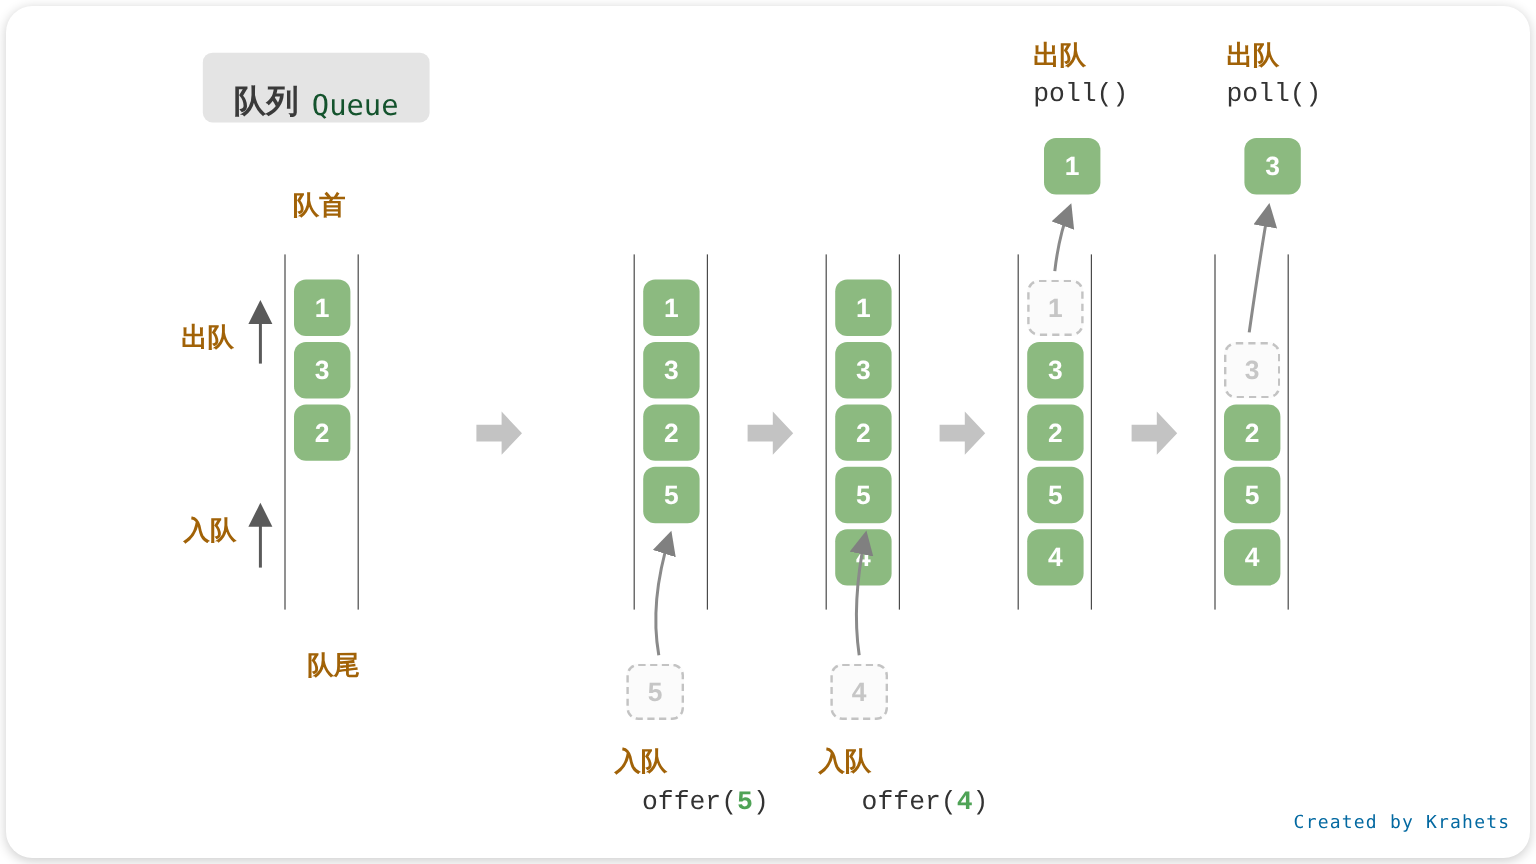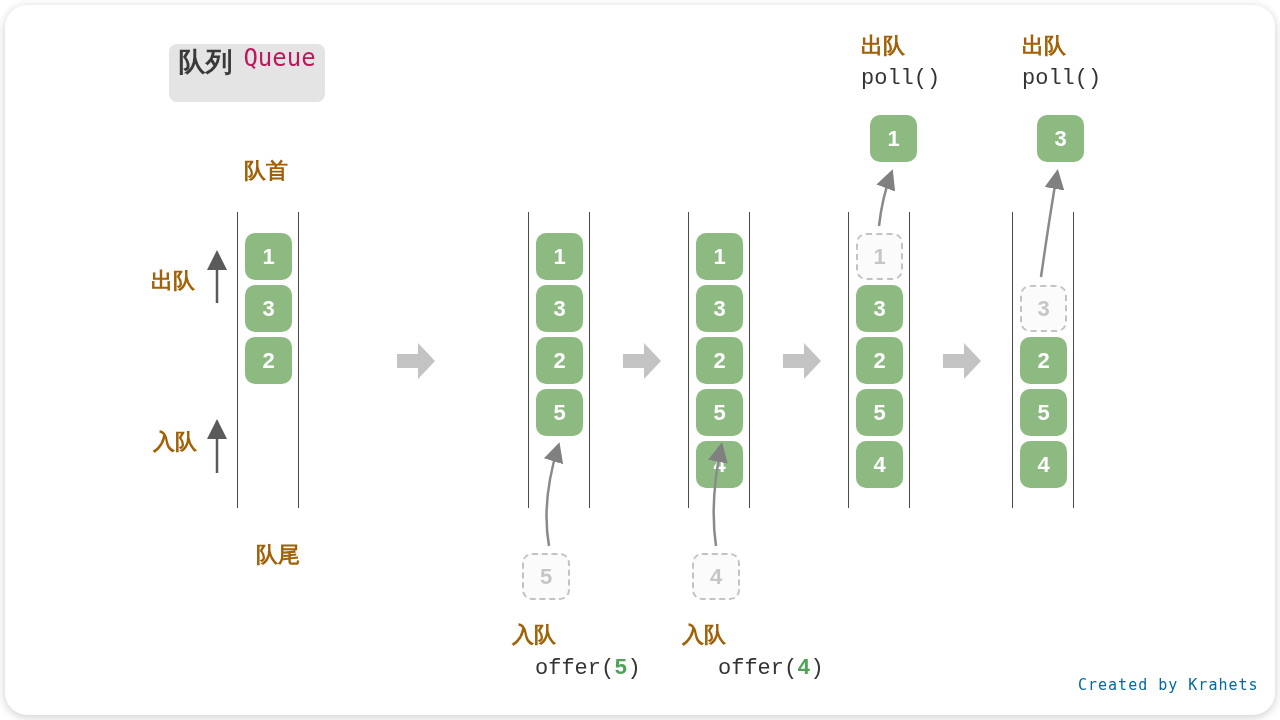--- a/index.html
+++ b/index.html
@@ -2,24 +2,24 @@
 <html><head>
 <meta charset="utf-8">
 <style>
   * { margin:0; padding:0; box-sizing:border-box; }
   html,body { width:1280px; height:720px; background:#fff; font-family:"Liberation Sans",sans-serif; }
   .card { position:absolute; left:5px; top:5px; width:1270px; height:710px; background:#fff;
           border-radius:22px; box-shadow:0 2px 10px rgba(0,0,0,0.20); overflow:hidden; }
   .stage { position:absolute; left:-5px; top:-5px; width:1280px; height:720px; }
   .abs { position:absolute; }
 
-  .title-box { left:169px; top:44px; width:156px; height:58px; background:#e4e4e4; border-radius:8px;
-               display:flex; align-items:flex-start; justify-content:center; gap:11px; }
+  .title-box { left:169px; top:44px; width:189px; height:58px; background:#e4e4e4; border-radius:8px;
+               display:flex; align-items:flex-end; justify-content:center; gap:11px; }
   .title-zh { font-size:27px; font-weight:bold; color:#3a3a3a; }
-  .title-en { font-family:"DejaVu Sans Mono","Liberation Mono",monospace; font-size:24px; color:#be185d; }
+  .title-en { font-family:"DejaVu Sans Mono","Liberation Mono",monospace; font-size:24px; color:#14532d; }
 
   .zh-label { font-size:22px; font-weight:bold; color:#a16207; white-space:nowrap; }
   .mono { font-family:Liberation Mono, monospace; font-size:21px; color:#333; white-space:nowrap; }
   .op-arg { color:#4fa356; font-weight:bold; }
 
   .col { position:absolute; top:212px; height:296px; width:62px;
          border-left:1.5px solid #4a4a4a; border-right:1.5px solid #4a4a4a; }
   .qbox { position:absolute; left:7px; width:47px; height:47px; border-radius:10px;
           display:flex; align-items:center; justify-content:center; font-size:22px; font-weight:bold; }
   .green { background:#8cba80; color:#fff; }

